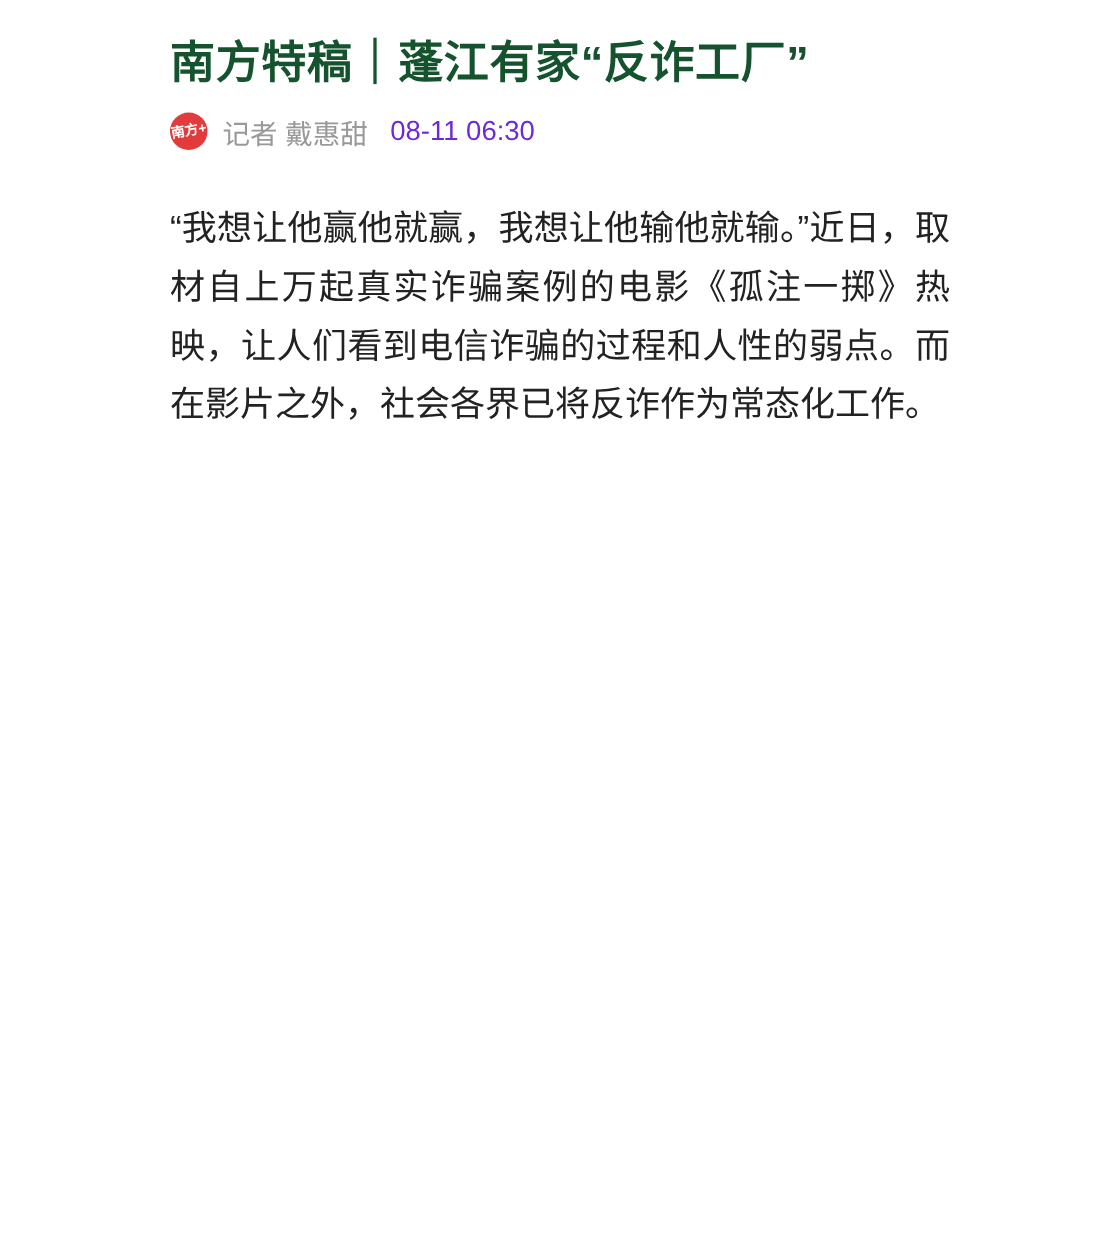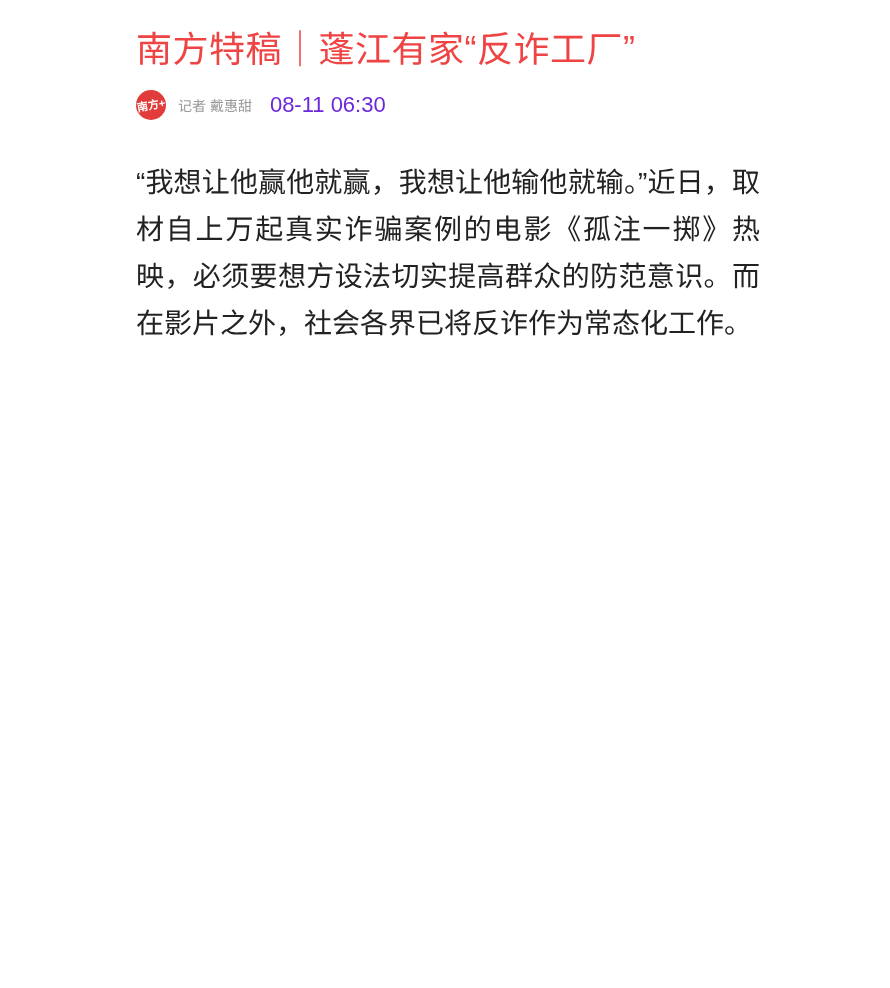--- a/index.html
+++ b/index.html
@@ -19,22 +19,22 @@
   }
   .container {
     width: 624px;
     margin-left: 136px;
     padding-top: 26px;
   }
   .article-title {
     margin: 0;
     font-size: 36px;
     line-height: 48px;
-    font-weight: 400;
-    color: #ef4444;
+    font-weight: 700;
+    color: #14532d;
     letter-spacing: 0.5px;
   }
   .byline {
     display: flex;
     align-items: center;
     margin-top: 15px;
     height: 32px;
   }
   .source-logo {
     width: 30px;
@@ -50,21 +50,21 @@
   .source-logo-text {
     color: #ffffff;
     font-size: 11px;
     font-weight: 700;
     transform: rotate(-10deg);
     white-space: nowrap;
     line-height: 1;
   }
   .byline-author {
     color: #999999;
-    font-size: 14px;
+    font-size: 22px;
     margin-left: 12px;
     white-space: nowrap;
   }
   .byline-time {
     color: #6d28d9;
     font-size: 22px;
     margin-left: 18px;
     white-space: nowrap;
   }
   .article-body {
@@ -93,19 +93,19 @@
 
     <div class="byline">
       <span class="source-logo">
         <span class="source-logo-text">南方+</span>
       </span>
       <span class="byline-author">记者 戴惠甜</span>
       <span class="byline-time">08-11 06:30</span>
     </div>
 
     <div class="article-body">
-      <p class="para">“我想让他赢他就赢，我想让他输他就输。”近日，取材自上万起真实诈骗案例的电影《孤注一掷》热映，必须要想方设法切实提高群众的防范意识。而在影片之外，社会各界已将反诈作为常态化工作。</p>
+      <p class="para">“我想让他赢他就赢，我想让他输他就输。”近日，取材自上万起真实诈骗案例的电影《孤注一掷》热映，让人们看到电信诈骗的过程和人性的弱点。而在影片之外，社会各界已将反诈作为常态化工作。</p>
 
 
     </div>
 
   </div>
 </div>
 
 </body></html>

